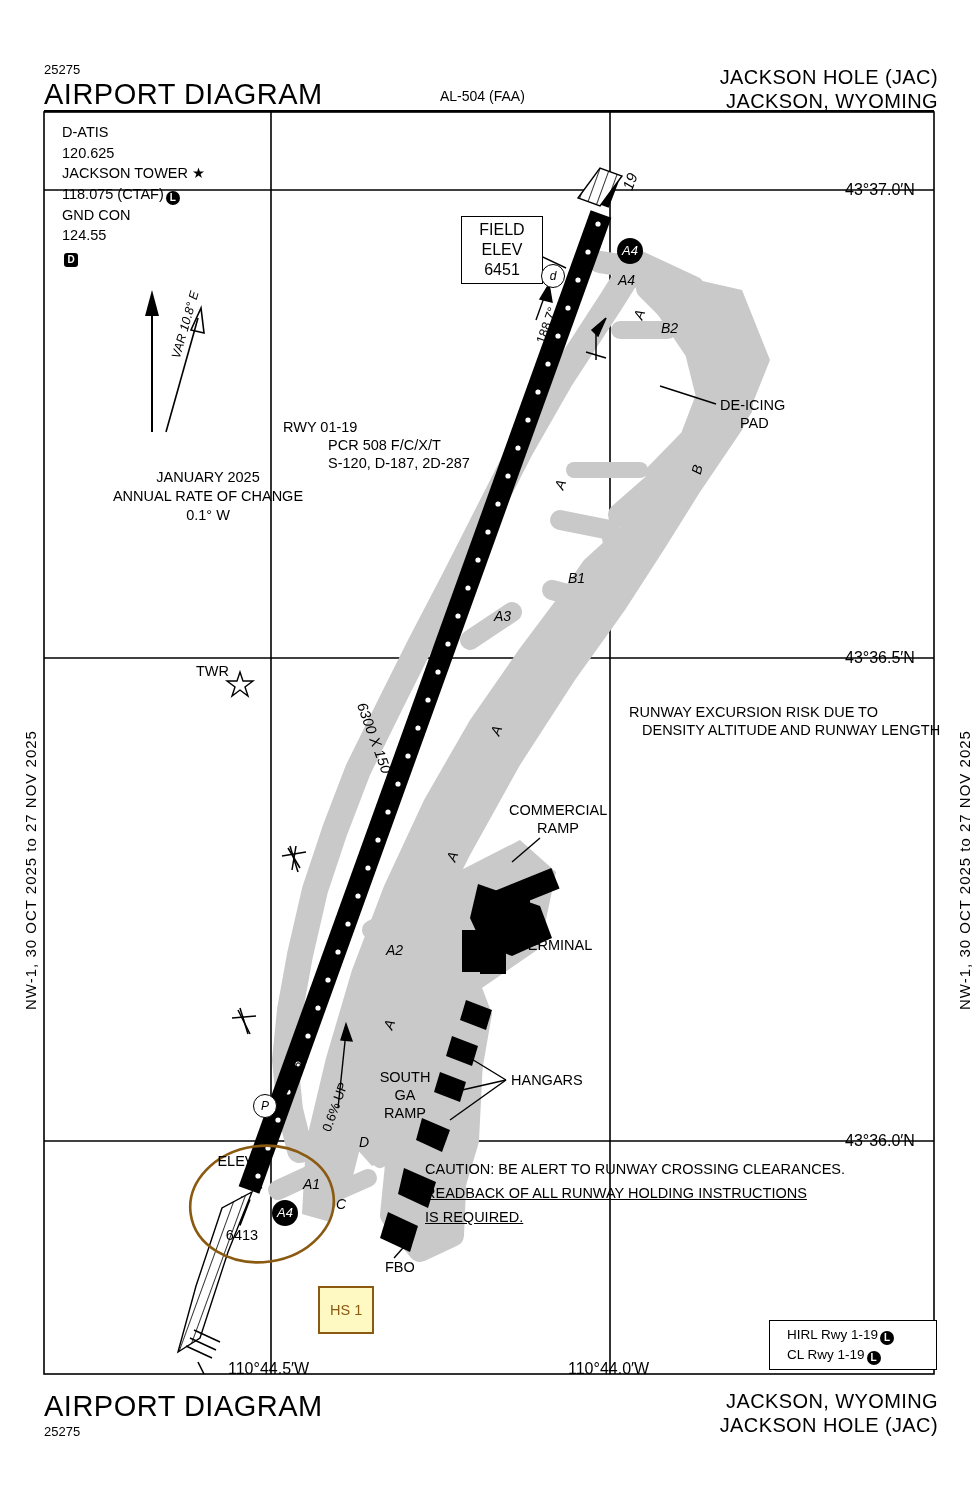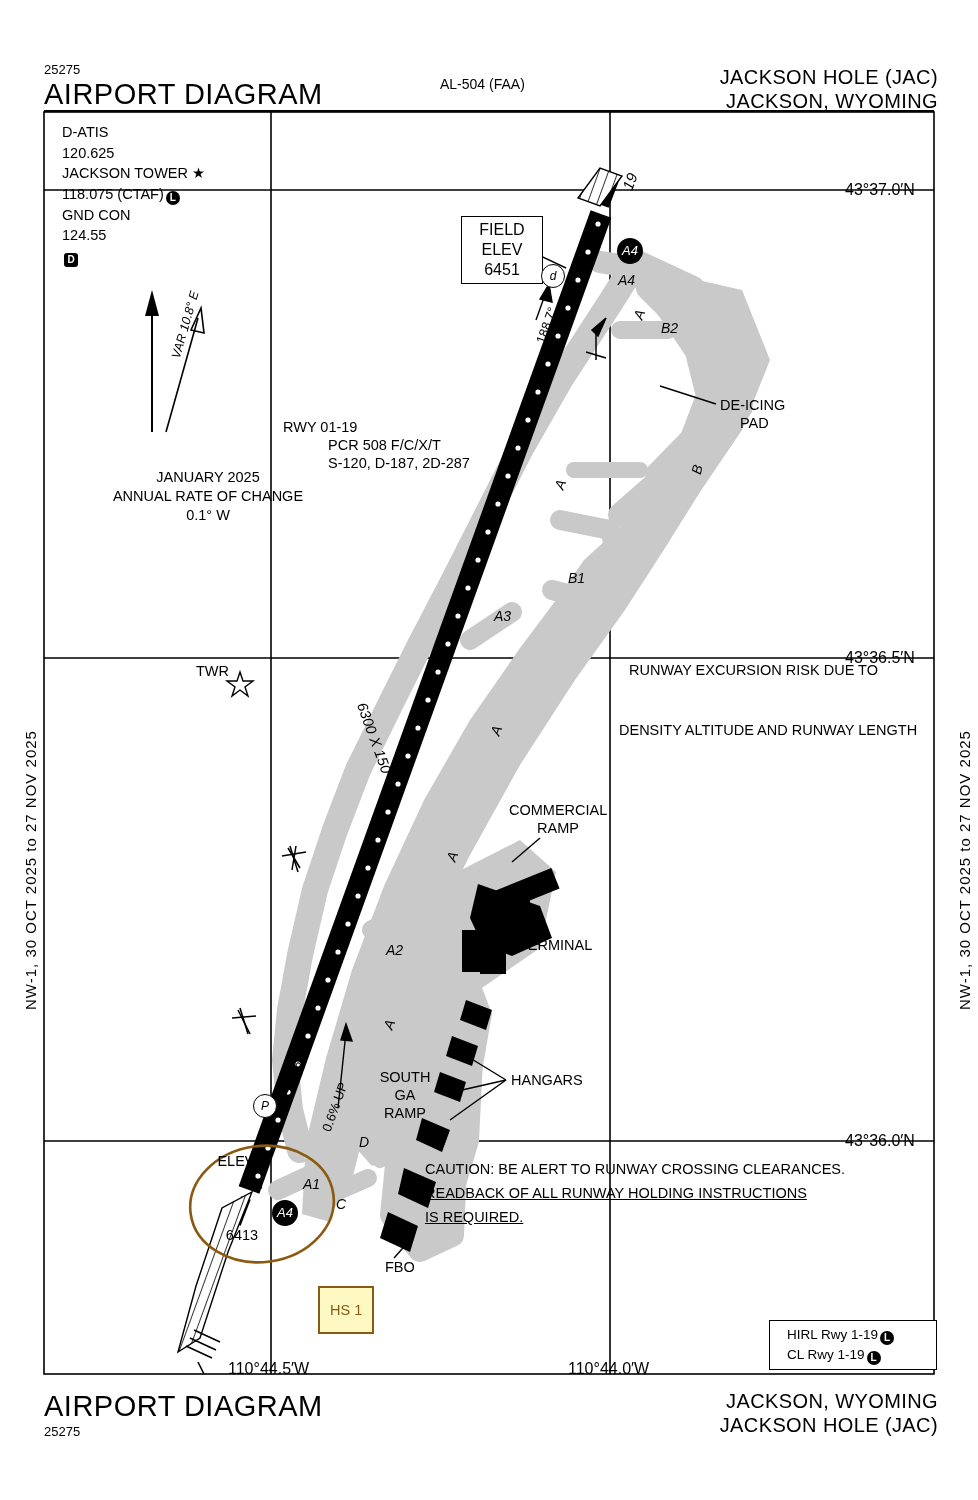--- a/index.html
+++ b/index.html
@@ -138,21 +138,21 @@
 
   svg { display: block; }
 </style>
 </head>
 <body>
 
 <div id="page">
 
   <div class="abs chart-id" style="left:44px; top:62px;">25275</div>
   <div class="abs big-title" style="left:44px; top:78px;">AIRPORT DIAGRAM</div>
-  <div class="abs al-num" style="left:440px; top:76px;">AL-504 (FAA)</div>
+  <div class="abs al-num" style="left:440px; top:88px;">AL-504 (FAA)</div>
   <div class="abs hdr-right" style="right:40px; top:66px;">JACKSON HOLE (JAC)</div>
   <div class="abs hdr-right sub" style="right:40px; top:90px;">JACKSON, WYOMING</div>
 
   <div class="abs" style="left:44px; top:110px; width:890px; height:2px; background:#000;"></div>
 
   <div class="abs side-text side-left" style="left:22px; top:1010px;">NW-1,  30 OCT 2025  to  27 NOV 2025</div>
   <div class="abs side-text side-right" style="left:956px; top:1010px;">NW-1,  30 OCT 2025  to  27 NOV 2025</div>
 
   <svg class="abs" style="left:0; top:0;" width="978" height="1500" viewBox="0 0 978 1500">
 
@@ -431,22 +431,22 @@
 
   <div class="abs lbl lbl-c" style="left:369px; top:1068px; width:72px;">SOUTH</div>
   <div class="abs lbl lbl-c" style="left:369px; top:1086px; width:72px;">GA</div>
   <div class="abs lbl lbl-c" style="left:369px; top:1104px; width:72px;">RAMP</div>
 
   <div class="abs lbl" style="left:385px; top:1258px;">FBO</div>
   <div class="abs lbl" style="left:196px; top:662px;">TWR</div>
 
   <div class="abs hsbox" style="left:318px; top:1286px;">HS 1</div>
 
-  <div class="abs lbl" style="left:629px; top:661px;">RUNWAY EXCURSION RISK DUE TO</div>
-  <div class="abs lbl" style="left:619px; top:721px;">DENSITY ALTITUDE AND RUNWAY LENGTH</div>
+  <div class="abs lbl" style="left:629px; top:703px;">RUNWAY EXCURSION RISK DUE TO</div>
+  <div class="abs lbl" style="left:642px; top:721px;">DENSITY ALTITUDE AND RUNWAY LENGTH</div>
 
   <div class="abs lbl" style="left:425px; top:1160px;">CAUTION: BE ALERT TO RUNWAY CROSSING CLEARANCES.</div>
   <div class="abs lbl" style="left:425px; top:1184px; text-decoration:underline;">READBACK OF ALL RUNWAY HOLDING INSTRUCTIONS</div>
   <div class="abs lbl" style="left:425px; top:1208px; text-decoration:underline;">IS REQUIRED.</div>
 
   <div class="abs lightbox" style="left:769px; top:1320px; width:132px;">
     <div class="nowrap"><span>HIRL Rwy 1-19</span><span class="badge circle">L</span></div>
     <div class="nowrap"><span>CL Rwy 1-19</span><span class="badge circle">L</span></div>
   </div>
 

